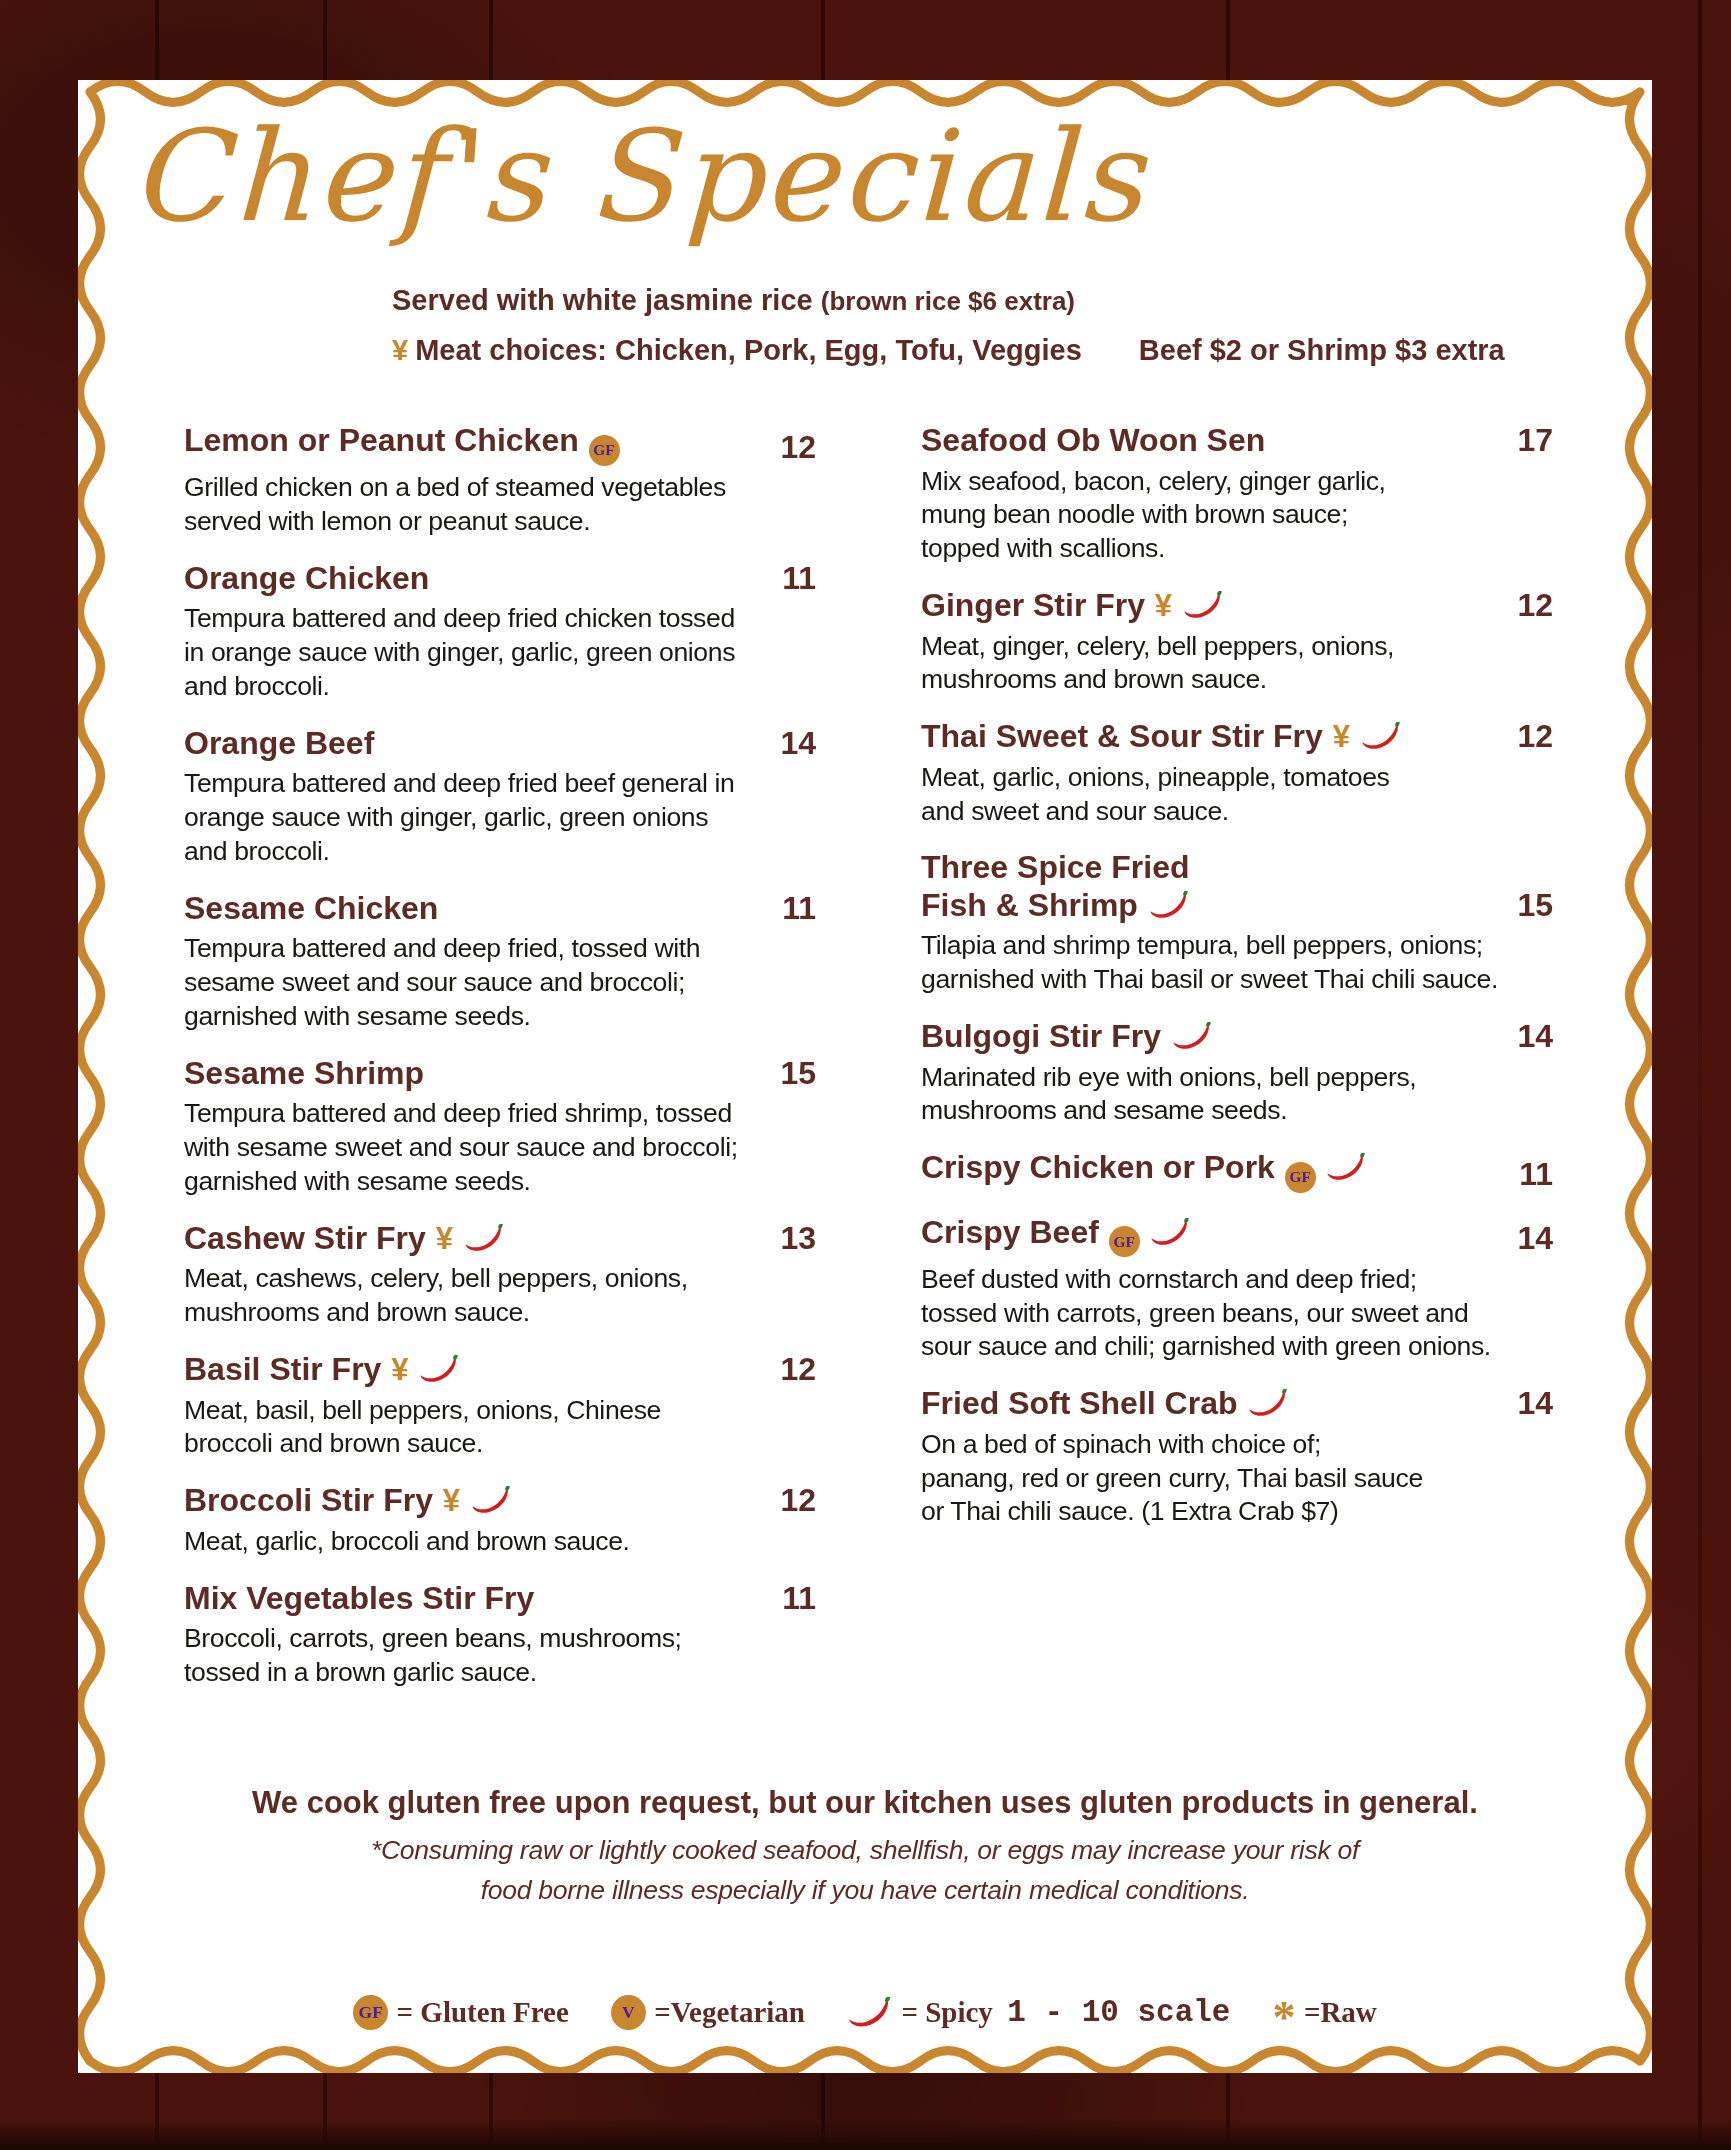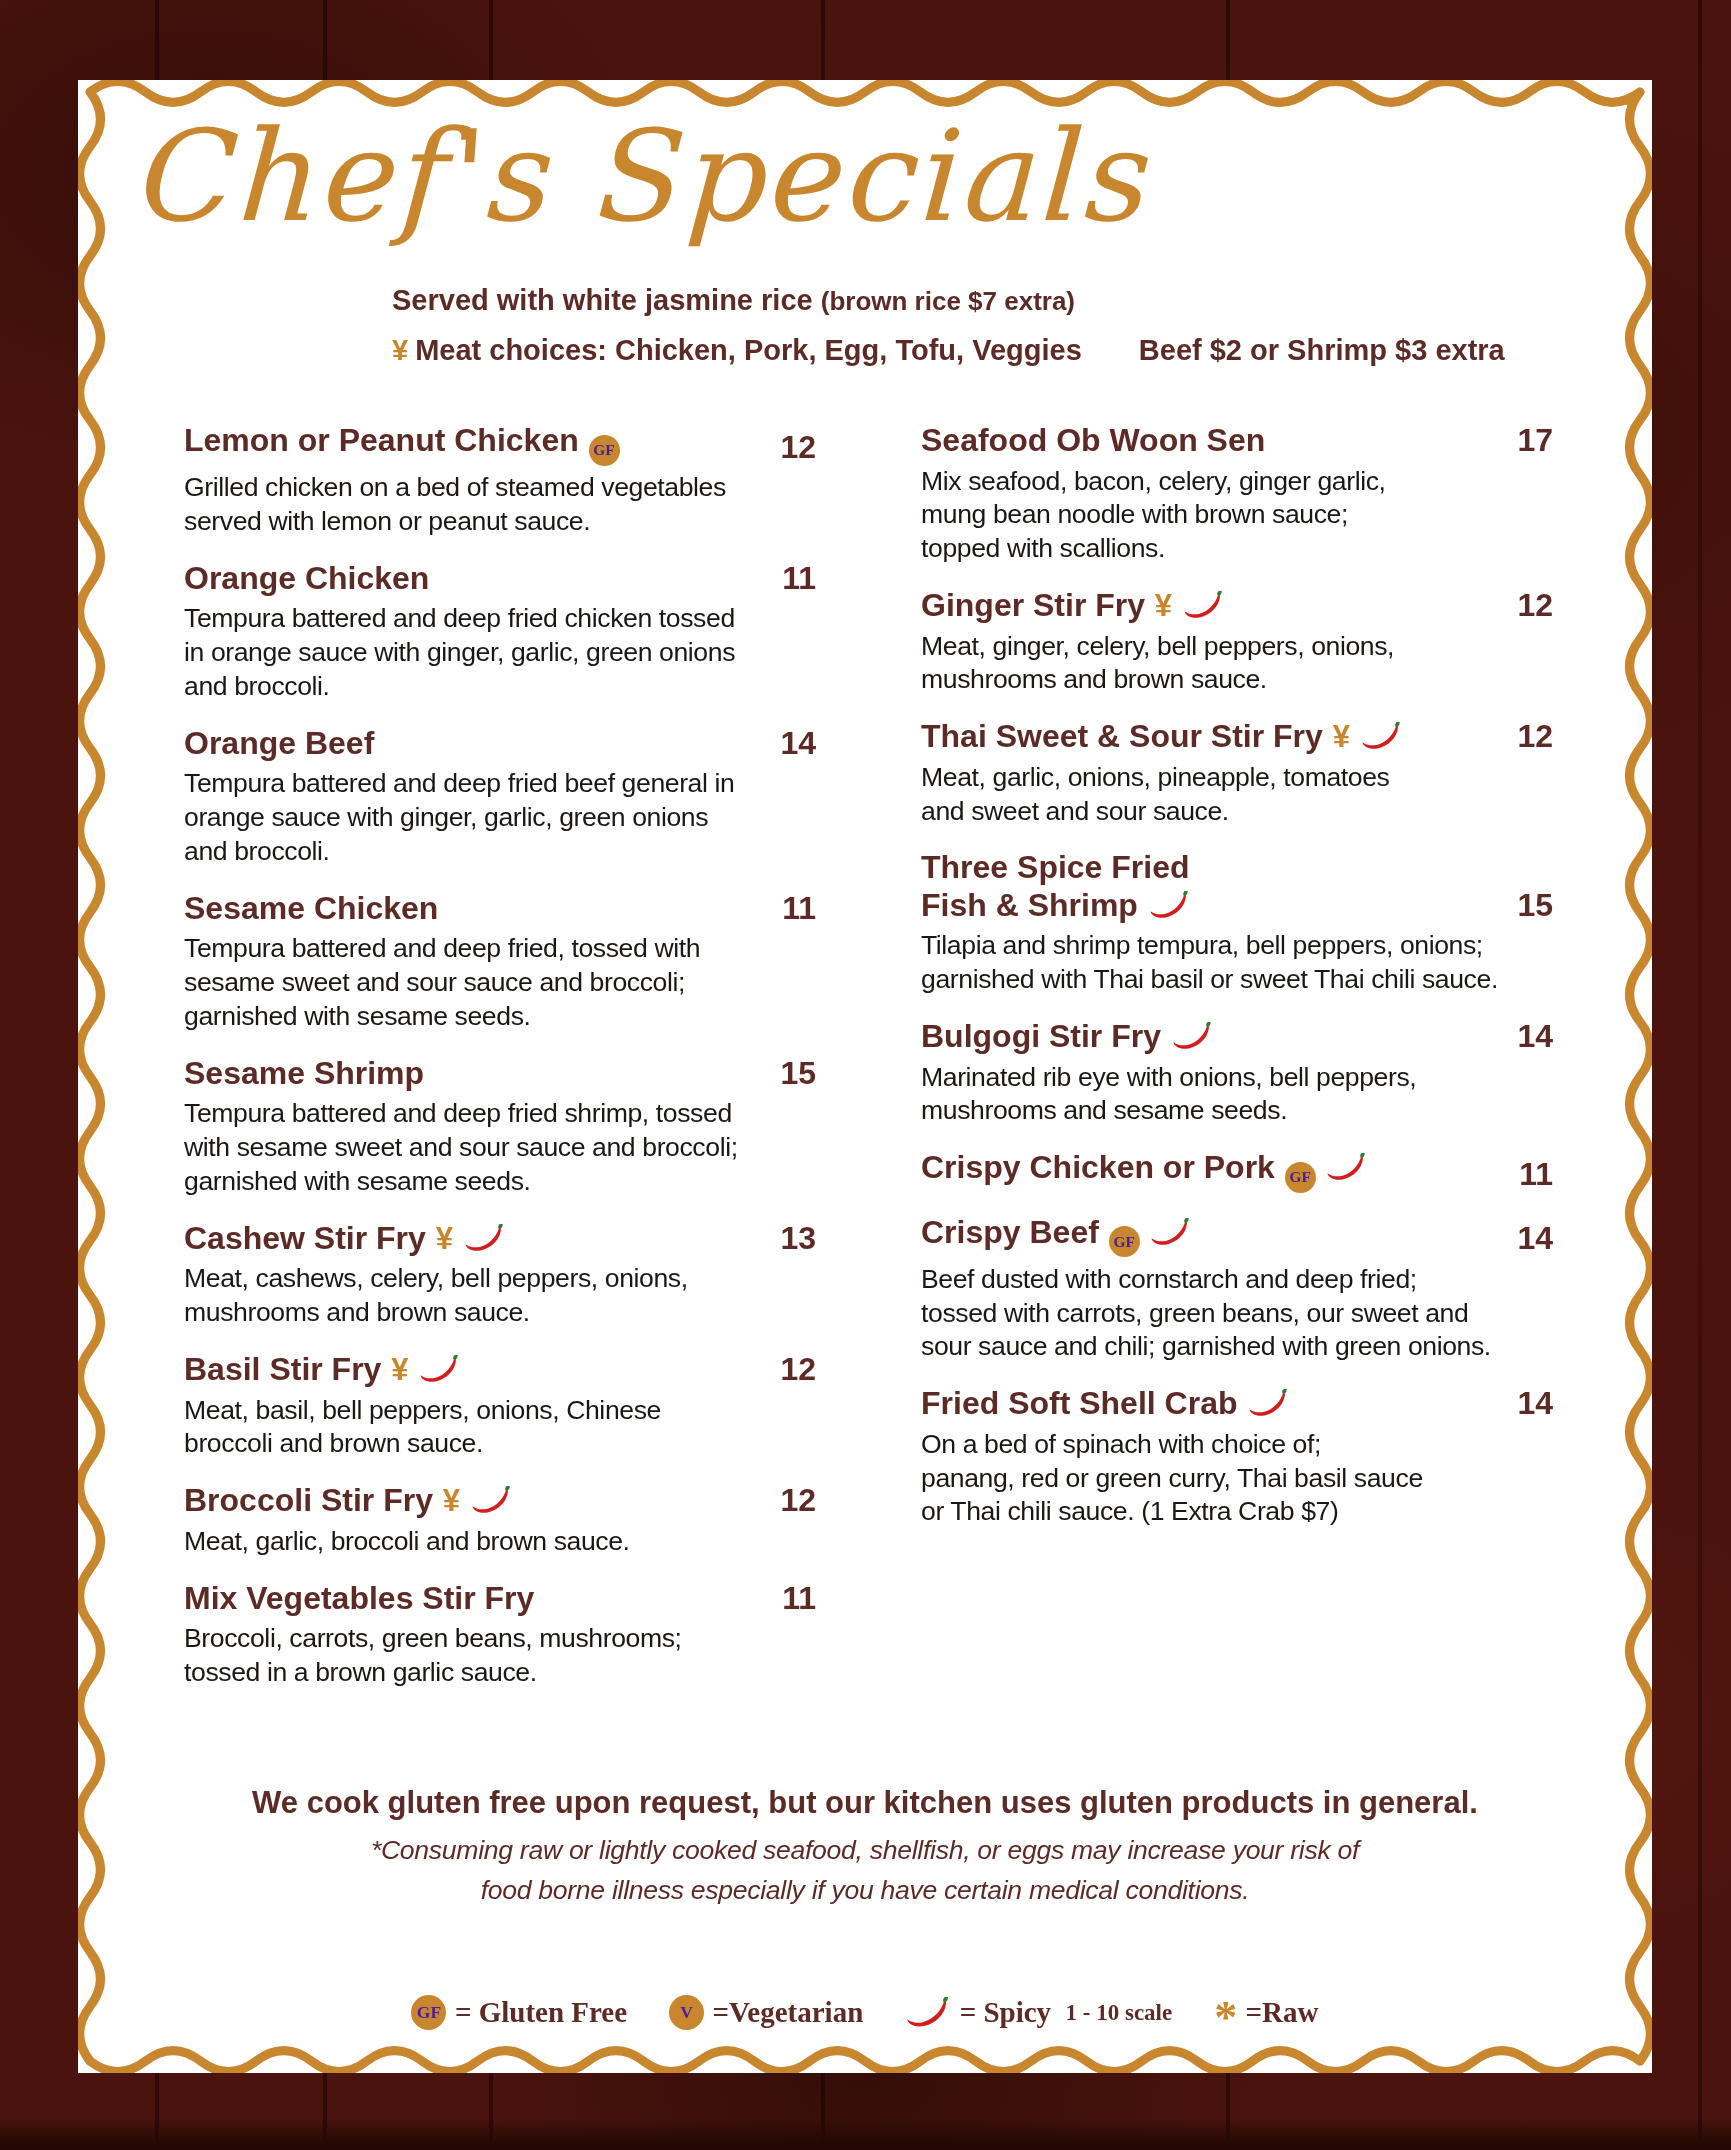--- a/index.html
+++ b/index.html
@@ -59,21 +59,21 @@
   .chili-stem{fill:var(--chili-green);}
   .footnotes{position:absolute;left:0;top:1705px;width:100%;text-align:center;color:var(--maroon);}
   .gluten-note{font-size:31px;font-weight:bold;}
   .disclaimer{font-style:italic;font-size:26.6px;line-height:1.5;margin-top:9.8px;letter-spacing:-0.3px;}
   .legend{position:absolute;left:0;top:1915px;width:100%;
     display:flex;justify-content:center;align-items:center;gap:42px;
     color:var(--maroon);font-family:"Liberation Serif",serif;font-weight:bold;font-size:29px;}
   .legend-item{display:flex;align-items:center;gap:8.4px;}
   .legend .badge{width:35px;height:35px;font-size:17.5px;margin:0;vertical-align:0;}
   .legend .chili{width:46px;height:32px;margin:0;}
-  .legend-sub{font-size:23px;margin-left:6px;}
+  .legend-sub{font-size:31px;margin-left:6px;font-family:Liberation Mono, monospace;}
   .raw-star{color:var(--gold);font-size:46px;line-height:0;position:relative;top:5.6px;
     font-family:"Liberation Serif",serif;}
 </style>
 </head>
 <body>
 
 <div class="seam" style="left:155px"></div>
 <div class="seam" style="left:323px"></div>
 <div class="seam" style="left:489px"></div>
 <div class="seam" style="left:821px"></div>
@@ -83,21 +83,21 @@
 <div class="card">
   <svg class="border-svg" width="1574" height="1993" viewBox="0 0 2252 2852" aria-hidden="true">
     <path id="wavy-path" fill="none" stroke-width="13" stroke-linecap="round" stroke-linejoin="round" d="M 17 17 Q 56.6 -13 96.2 17 Q 135.8 47 175.4 17 Q 215.0 -13 254.6 17 Q 294.3 47 333.9 17 Q 373.5 -13 413.1 17 Q 452.7 47 492.3 17 Q 531.9 -13 571.5 17 Q 611.1 47 650.7 17 Q 690.3 -13 729.9 17 Q 769.5 47 809.1 17 Q 848.7 -13 888.4 17 Q 928.0 47 967.6 17 Q 1007.2 -13 1046.8 17 Q 1086.4 47 1126.0 17 Q 1165.6 -13 1205.2 17 Q 1244.8 47 1284.4 17 Q 1324.0 -13 1363.6 17 Q 1403.3 47 1442.9 17 Q 1482.5 -13 1522.1 17 Q 1561.7 47 1601.3 17 Q 1640.9 -13 1680.5 17 Q 1720.1 47 1759.7 17 Q 1799.3 -13 1838.9 17 Q 1878.5 47 1918.1 17 Q 1957.7 -13 1997.4 17 Q 2037.0 47 2076.6 17 Q 2116.2 -13 2155.8 17 Q 2195.4 47 2235.0 17 Q 2205 56.1 2235 95.3 Q 2265 134.4 2235 173.6 Q 2205 212.7 2235 251.8 Q 2265 291.0 2235 330.1 Q 2205 369.3 2235 408.4 Q 2265 447.5 2235 486.7 Q 2205 525.8 2235 564.9 Q 2265 604.1 2235 643.2 Q 2205 682.4 2235 721.5 Q 2265 760.6 2235 799.8 Q 2205 838.9 2235 878.1 Q 2265 917.2 2235 956.3 Q 2205 995.5 2235 1034.6 Q 2265 1073.8 2235 1112.9 Q 2205 1152.0 2235 1191.2 Q 2265 1230.3 2235 1269.4 Q 2205 1308.6 2235 1347.7 Q 2265 1386.9 2235 1426.0 Q 2205 1465.1 2235 1504.3 Q 2265 1543.4 2235 1582.6 Q 2205 1621.7 2235 1660.8 Q 2265 1700.0 2235 1739.1 Q 2205 1778.2 2235 1817.4 Q 2265 1856.5 2235 1895.7 Q 2205 1934.8 2235 1973.9 Q 2265 2013.1 2235 2052.2 Q 2205 2091.4 2235 2130.5 Q 2265 2169.6 2235 2208.8 Q 2205 2247.9 2235 2287.1 Q 2265 2326.2 2235 2365.3 Q 2205 2404.5 2235 2443.6 Q 2265 2482.8 2235 2521.9 Q 2205 2561.0 2235 2600.2 Q 2265 2639.3 2235 2678.4 Q 2205 2717.6 2235 2756.7 Q 2265 2795.9 2235 2835.0 Q 2195.4 2805 2155.8 2835 Q 2116.2 2865 2076.6 2835 Q 2037.0 2805 1997.4 2835 Q 1957.8 2865 1918.1 2835 Q 1878.5 2805 1838.9 2835 Q 1799.3 2865 1759.7 2835 Q 1720.1 2805 1680.5 2835 Q 1640.9 2865 1601.3 2835 Q 1561.7 2805 1522.1 2835 Q 1482.5 2865 1442.9 2835 Q 1403.3 2805 1363.6 2835 Q 1324.0 2865 1284.4 2835 Q 1244.8 2805 1205.2 2835 Q 1165.6 2865 1126.0 2835 Q 1086.4 2805 1046.8 2835 Q 1007.2 2865 967.6 2835 Q 928.0 2805 888.4 2835 Q 848.8 2865 809.1 2835 Q 769.5 2805 729.9 2835 Q 690.3 2865 650.7 2835 Q 611.1 2805 571.5 2835 Q 531.9 2865 492.3 2835 Q 452.7 2805 413.1 2835 Q 373.5 2865 333.9 2835 Q 294.3 2805 254.6 2835 Q 215.0 2865 175.4 2835 Q 135.8 2805 96.2 2835 Q 56.6 2865 17.0 2835 Q -13 2795.9 17 2756.7 Q 47 2717.6 17 2678.4 Q -13 2639.3 17 2600.2 Q 47 2561.0 17 2521.9 Q -13 2482.8 17 2443.6 Q 47 2404.5 17 2365.3 Q -13 2326.2 17 2287.1 Q 47 2247.9 17 2208.8 Q -13 2169.6 17 2130.5 Q 47 2091.4 17 2052.2 Q -13 2013.1 17 1973.9 Q 47 1934.8 17 1895.7 Q -13 1856.5 17 1817.4 Q 47 1778.3 17 1739.1 Q -13 1700.0 17 1660.8 Q 47 1621.7 17 1582.6 Q -13 1543.4 17 1504.3 Q 47 1465.1 17 1426.0 Q -13 1386.9 17 1347.7 Q 47 1308.6 17 1269.4 Q -13 1230.3 17 1191.2 Q 47 1152.0 17 1112.9 Q -13 1073.8 17 1034.6 Q 47 995.5 17 956.3 Q -13 917.2 17 878.1 Q 47 838.9 17 799.8 Q -13 760.6 17 721.5 Q 47 682.4 17 643.2 Q -13 604.1 17 564.9 Q 47 525.8 17 486.7 Q -13 447.5 17 408.4 Q 47 369.3 17 330.1 Q -13 291.0 17 251.8 Q 47 212.7 17 173.6 Q -13 134.4 17 95.3 Q 47 56.1 17 17.0 Z" stroke="#c8872e"></path>
   </svg>
 
   <div class="title">Chef's Specials</div>
 
   <div class="subtitle">
     <div class="line1">
       <span>Served with white jasmine rice</span>
-      <span class="paren">(brown rice $7 extra)</span>
+      <span class="paren">(brown rice $6 extra)</span>
     </div>
     <div class="line2">
       <span class="yen-mark">¥</span><span>Meat choices: Chicken, Pork, Egg, Tofu, Veggies</span>
       <span class="extra">Beef $2 or Shrimp $3 extra</span>
     </div>
   </div>
 
   <div class="menu">
     <div class="menu-col">
         <div class="item">

